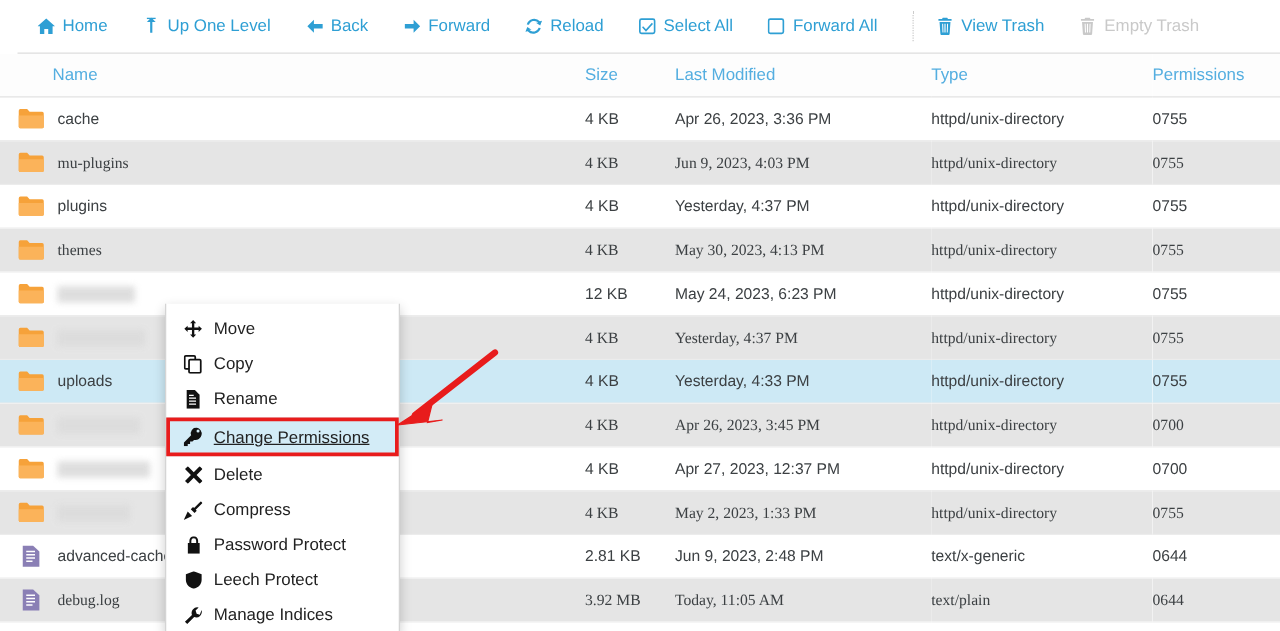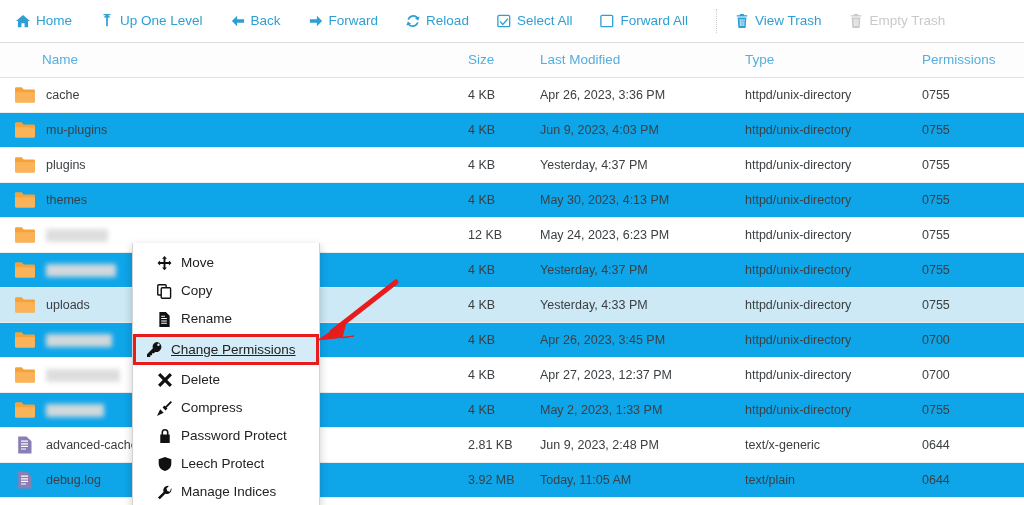--- a/index.html
+++ b/index.html
@@ -16,20 +16,21 @@
     position: relative;
     height: 43px;
     border: 1px solid #ddd;
     border-top: 0;
     border-left: 0; border-right: 0;
     background: #fff;
     display: flex;
     align-items: center;
     padding-left: 14px;
     white-space: nowrap;
+    margin-left: 14px;
   }
   .tb-item {
     display: inline-flex;
     align-items: center;
     gap: 6px;
     font-size: 13.5px;
     color: #2e9fd4;
     padding: 4px 10px 4px 2px;
     margin-right: 16px;
     cursor: pointer;
@@ -57,21 +58,21 @@
   }
   .filetable tbody td {
     font-size: 12.5px;
     color: #3c4043;
     padding: 8px 0 8px 0;
     border-bottom: 1px solid #ececec;
     height: 31px;
     overflow: hidden;
     white-space: nowrap;
   }
-  .filetable tbody tr.alt td { background: #0ea5e9; }
+  .filetable tbody tr.alt td { background: #e5e5e5; font-family: Liberation Serif, serif; }
   .filetable tbody tr.sel td { background: #cde9f5; }
 
   .col-name  { width: 444px; padding-left: 14px !important; }
   .col-size  { width: 96px; }
   .col-mod   { width: 205px; }
   .col-type  { width: 177px; }
   .col-perm  { width: 102px; }
 
   th.col-name { padding-left: 42px !important; }
   th.col-size { padding-left: 24px !important; }
@@ -105,21 +106,21 @@
     box-shadow: 0 3px 9px rgba(0,0,0,.20);
     padding: 6px 0 0 0;
     z-index: 30;
   }
   .ctx-item {
     display: flex;
     align-items: center;
     gap: 9px;
     font-size: 13.5px;
     color: #222;
-    padding: 6px 10px 6px 24px;
+    padding: 6px 10px 6px 14px;
     height: 28px;
     cursor: pointer;
     line-height: 1;
   }
   .ctx-item .ic { width: 15px; display:inline-flex; align-items:center; justify-content:center; }
   .ctx-item.highlight {
     background: #d3ecf7;
     border: 3px solid #e81c1c;
     padding: 3px 7px 3px 11px;
     height: 31px;

